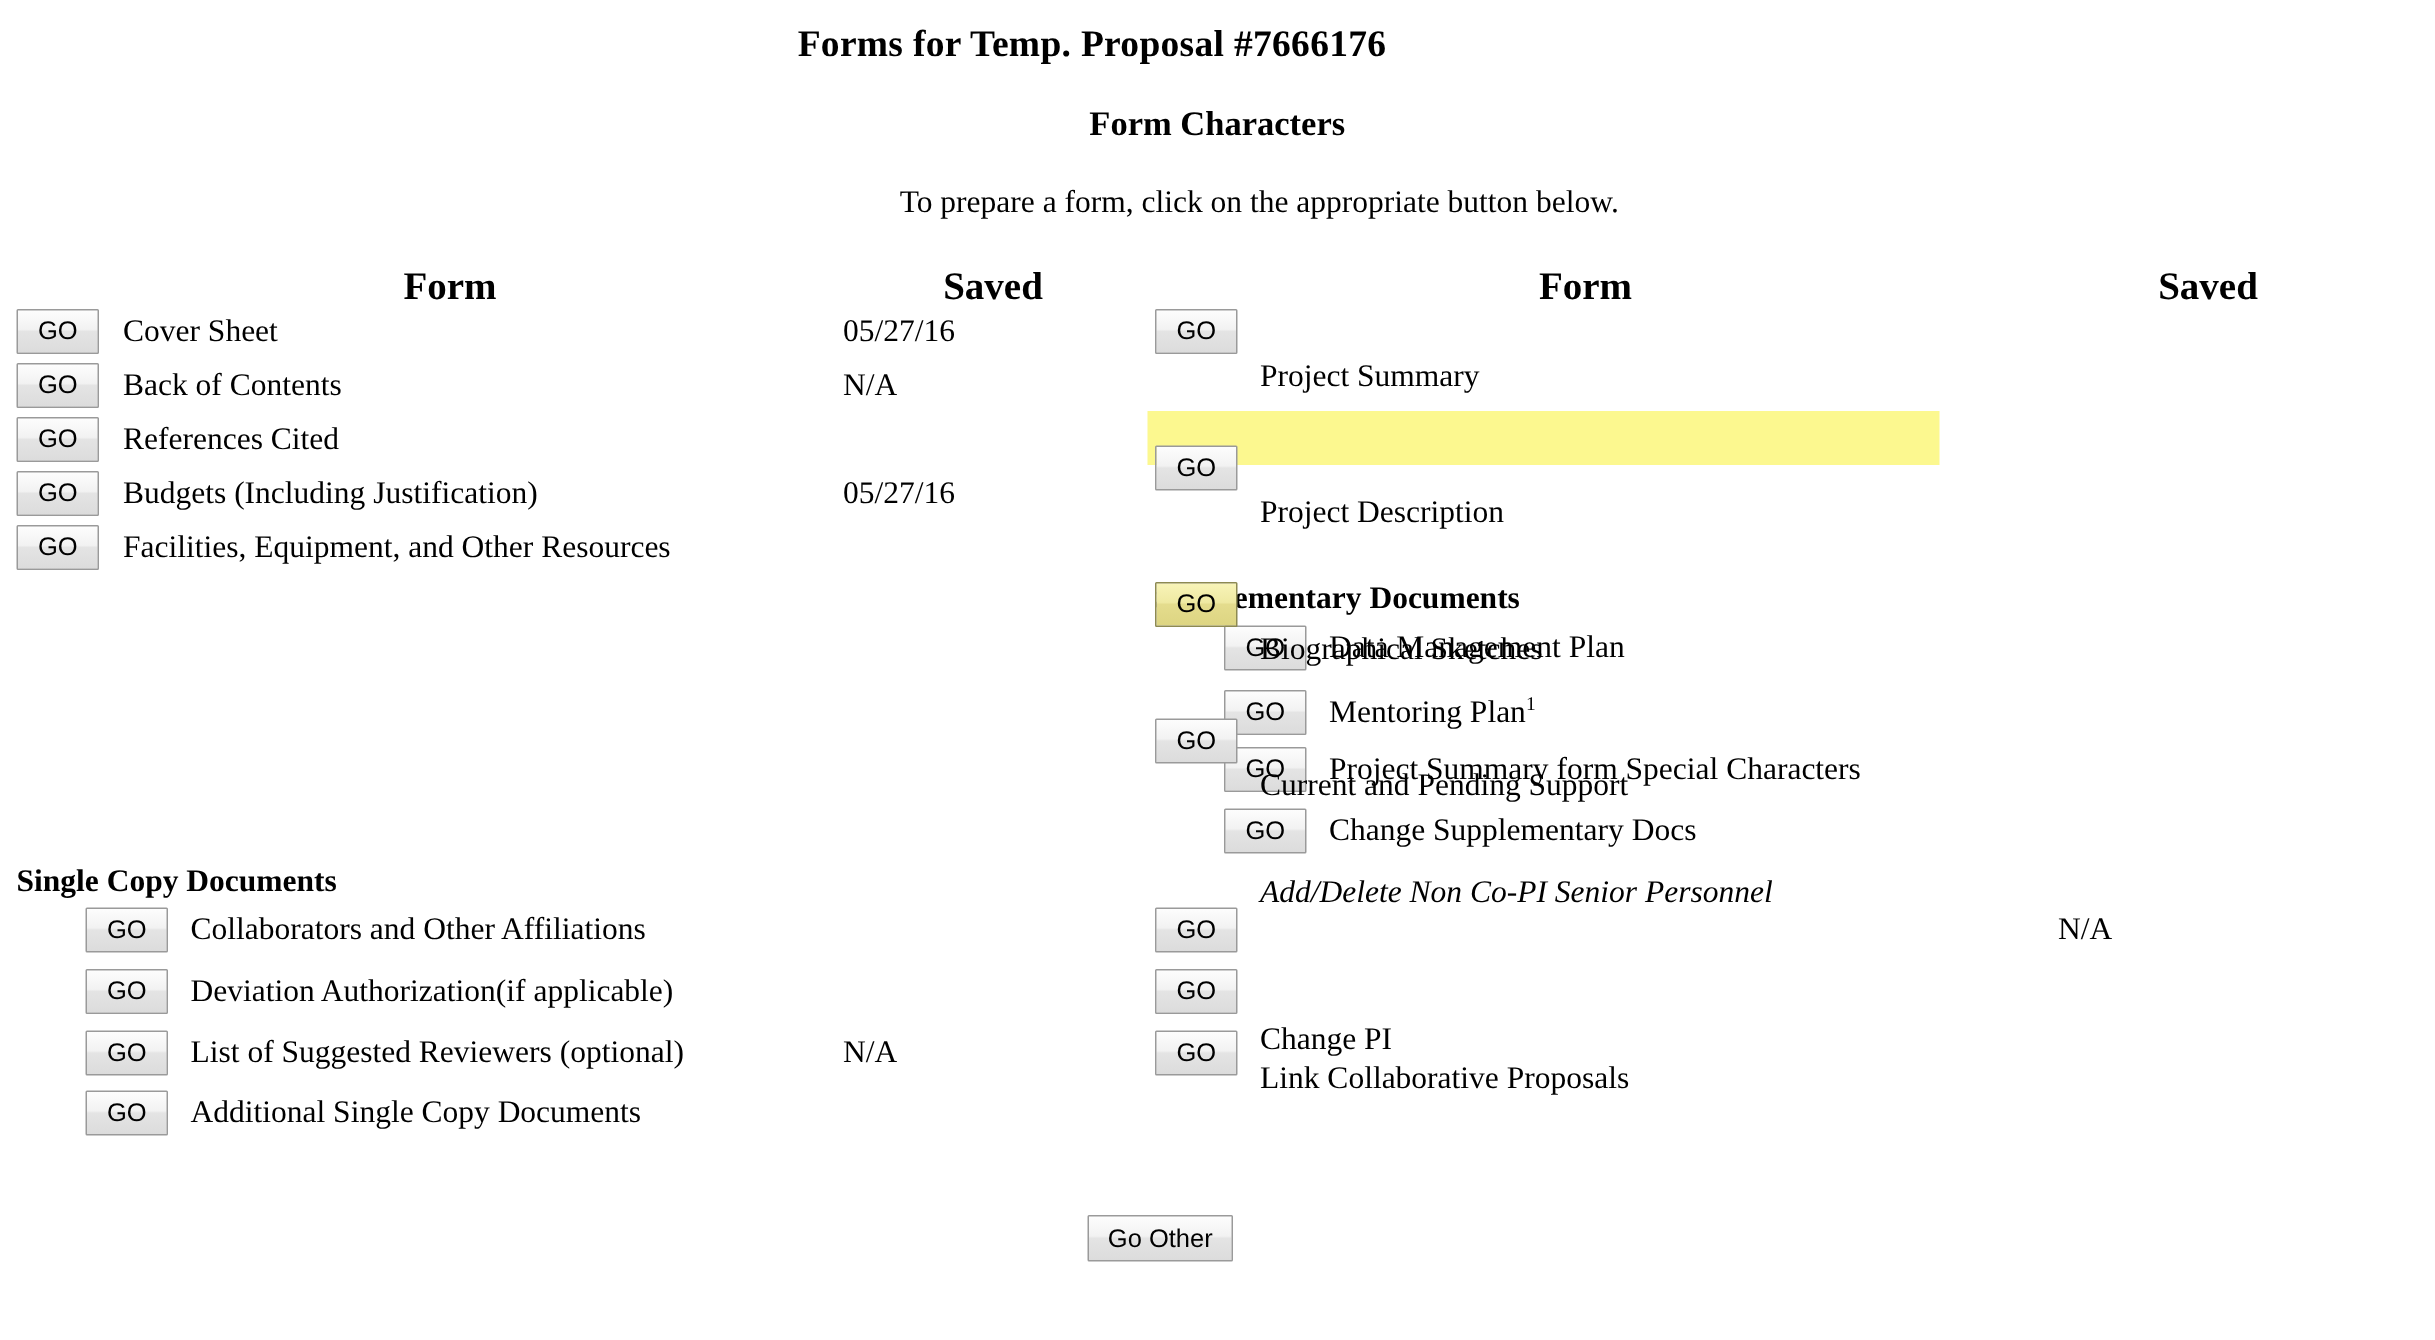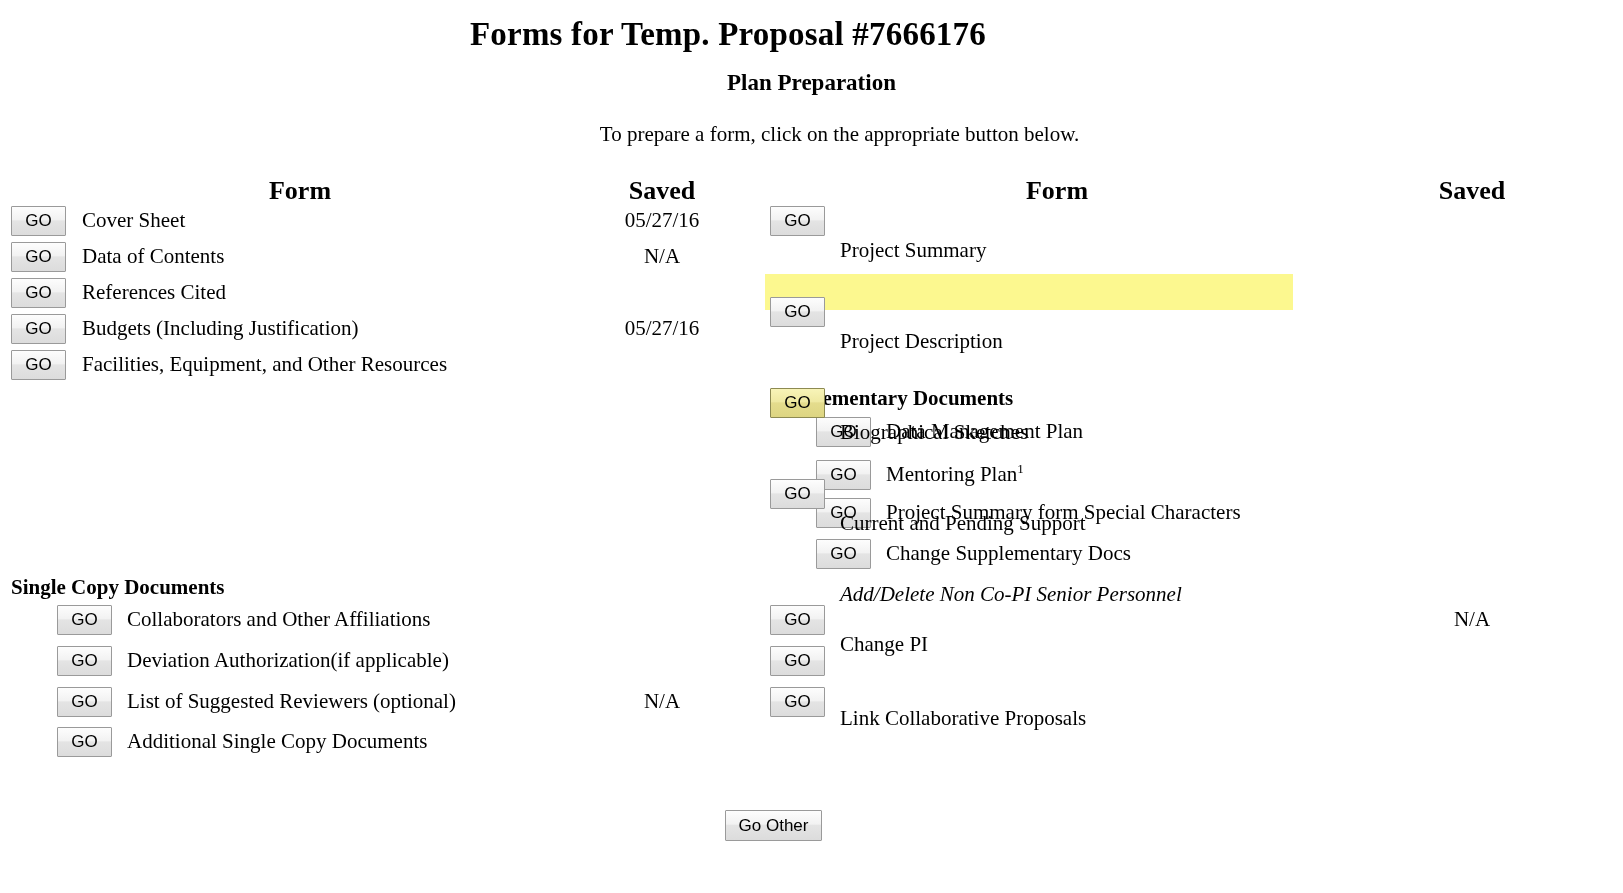--- a/index.html
+++ b/index.html
@@ -13,21 +13,21 @@
     height: 893px;
     font-family: "Liberation Serif", "DejaVu Serif", serif;
     color: #000000;
     position: relative;
     overflow: hidden;
   }
 
   
   .page-title {
     text-align: center;
-    font-size: 33px;
+    font-size: 25px;
     font-weight: bold;
     margin: 0;
     position: absolute;
     top: 16px;
     left: 0;
     width: 1456px;
     letter-spacing: 0.2px;
   }
   .sub-title {
     text-align: center;
@@ -89,21 +89,20 @@
   .row-label sup {
     font-size: 13px;
     vertical-align: super;
     line-height: 0;
   }
 
   
   .saved-val {
     position: absolute;
     font-size: 21px;
-    text-align: center;
     white-space: nowrap;
   }
 
   
   .section-head {
     position: absolute;
     font-size: 21px;
     font-weight: bold;
     white-space: nowrap;
   }
@@ -137,40 +136,40 @@
 
   .layer-top { position: relative; z-index: 2; }
 </style>
 </head>
 <body>
 
 
 
 
 <div class="page-title">Forms for Temp. Proposal #7666176</div>
-<div class="sub-title">Plan Preparation</div>
+<div class="sub-title">Form Characters</div>
 <div class="instruction">To prepare a form, click on the appropriate button below.</div>
 
 
 <div class="highlight-band" style="left:765px; top:274px; width:528px; height:36px;"></div>
 
 
 <div class="col-head" style="left:200px; top:176px; width:200px;">Form</div>
 <div class="col-head" style="left:562px; top:176px; width:200px;">Saved</div>
 <div class="col-head" style="left:957px; top:176px; width:200px;">Form</div>
 <div class="col-head" style="left:1372px; top:176px; width:200px;">Saved</div>
 
 
 
 <button class="go-btn" style="left:11px; top:206px;">GO</button>
 <div class="row-label" style="left:82px; top:208px;">Cover Sheet</div>
 <div class="saved-val" style="left:562px; top:208px; width:200px;">05/27/16</div>
 
 <button class="go-btn" style="left:11px; top:242px;">GO</button>
-<div class="row-label" style="left:82px; top:244px;">Data of Contents</div>
+<div class="row-label" style="left:82px; top:244px;">Back of Contents</div>
 <div class="saved-val" style="left:562px; top:244px; width:200px;">N/A</div>
 
 <button class="go-btn" style="left:11px; top:278px;">GO</button>
 <div class="row-label" style="left:82px; top:280px;">References Cited</div>
 <div class="saved-val" style="left:562px; top:280px; width:200px;"></div>
 
 <button class="go-btn" style="left:11px; top:314px;">GO</button>
 <div class="row-label" style="left:82px; top:316px;">Budgets (Including Justification)</div>
 <div class="saved-val" style="left:562px; top:316px; width:200px;">05/27/16</div>
 
@@ -230,21 +229,21 @@
 <button class="go-btn" style="left:57px; top:727px;">GO</button>
 <div class="row-label" style="left:127px; top:729px;">Additional Single Copy Documents</div>
 <div class="saved-val" style="left:562px; top:729px; width:200px;"></div>
 
 
 <button class="go-btn" style="left:770px; top:605px;">GO</button>
 <div class="row-label" style="left:840px; top:582px;font-style:italic;">Add/Delete Non Co-PI Senior Personnel</div>
 <div class="saved-val" style="left:1372px; top:607px; width:200px;">N/A</div>
 
 <button class="go-btn" style="left:770px; top:646px;">GO</button>
-<div class="row-label" style="left:840px; top:632px;">Change PI</div>
+<div class="row-label" style="left:840px; top:680px;">Change PI</div>
 <div class="saved-val" style="left:1372px; top:648px; width:200px;"></div>
 
 <button class="go-btn" style="left:770px; top:687px;">GO</button>
 <div class="row-label" style="left:840px; top:706px;">Link Collaborative Proposals</div>
 <div class="saved-val" style="left:1372px; top:689px; width:200px;"></div>
 
 
 <button class="go-back-btn">Go Other</button>
 
 

